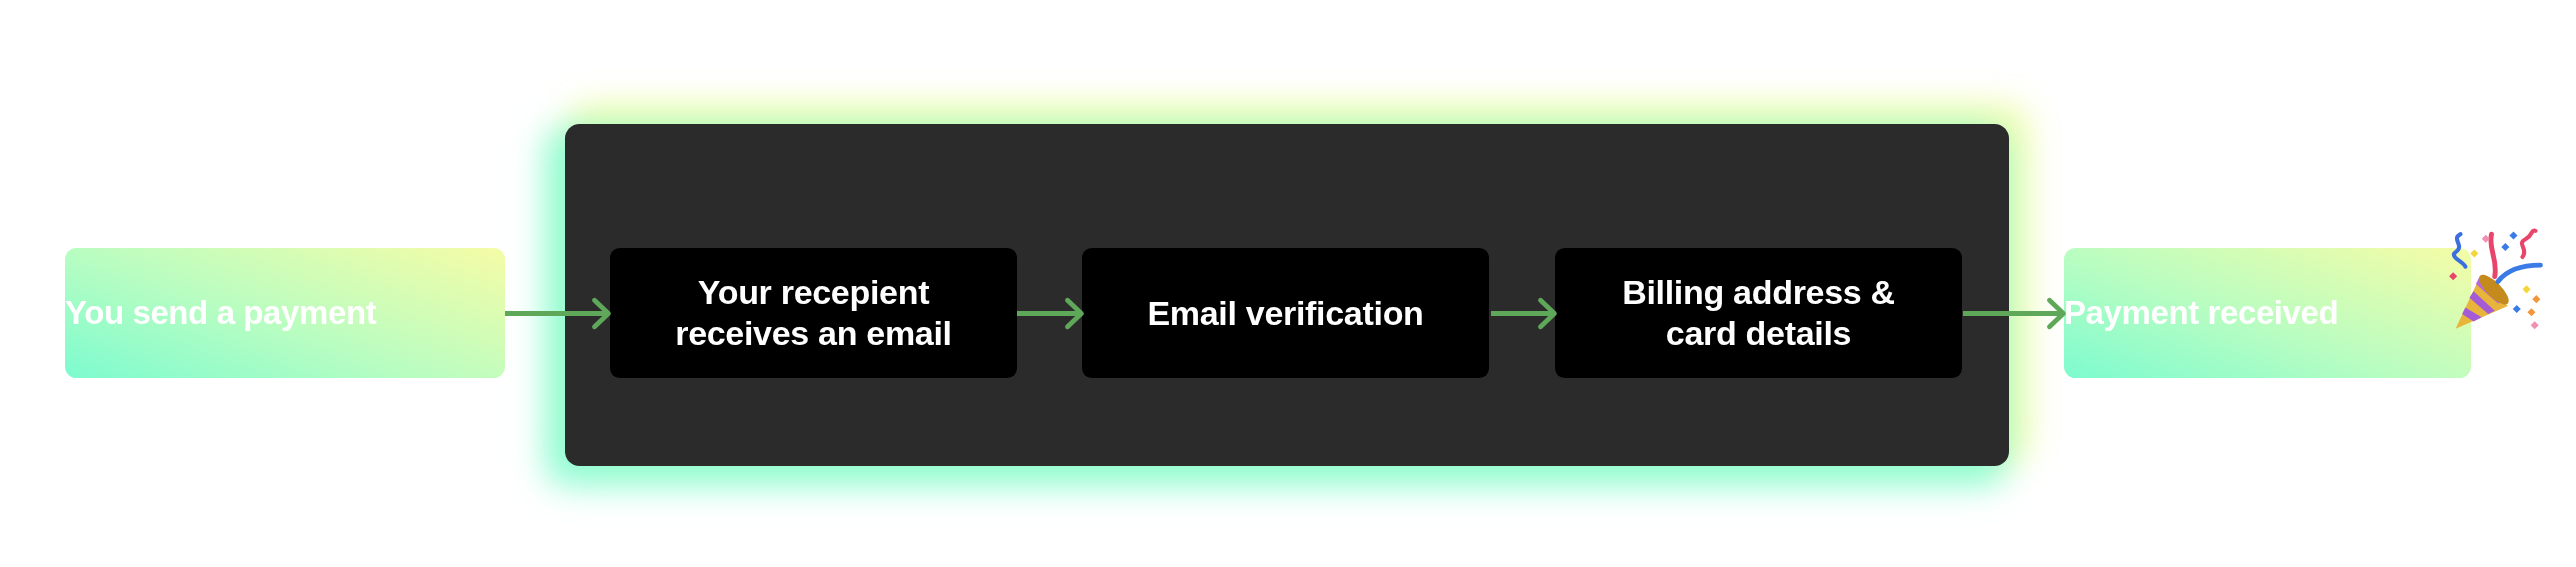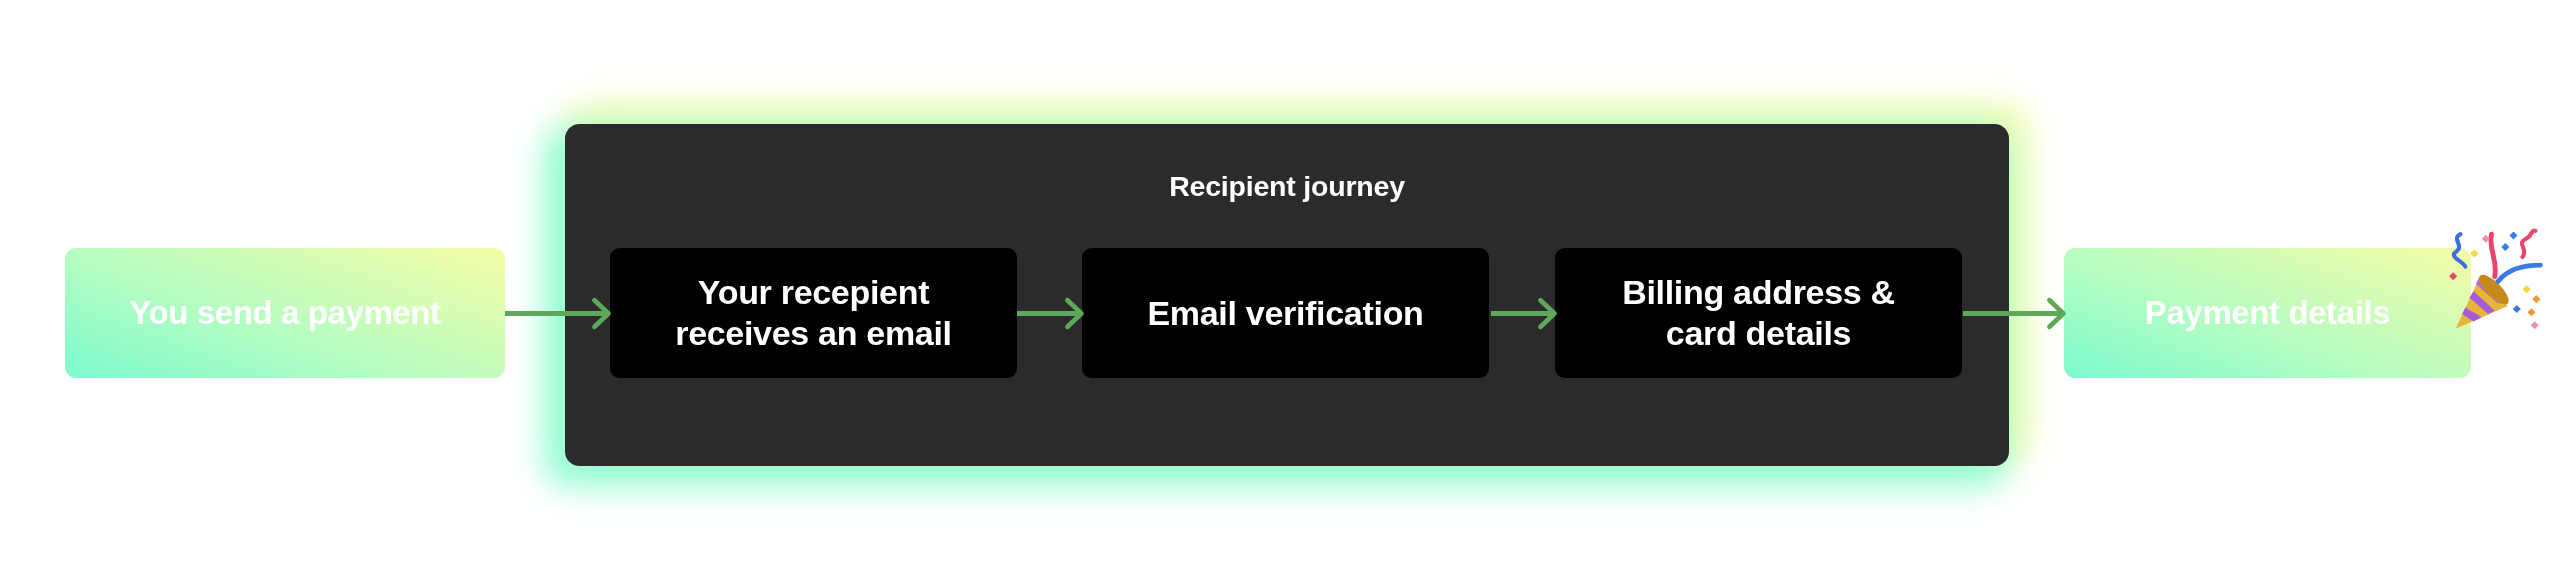--- a/index.html
+++ b/index.html
@@ -3,21 +3,21 @@
 <meta charset="utf-8">
 <style>
   html, body { margin: 0; padding: 0; }
   body {
     width: 2576px; height: 568px; background: #ffffff; position: relative; overflow: hidden;
     font-family: "Liberation Sans", "DejaVu Sans", sans-serif;
   }
   .outer-box {
     position: absolute; top: 248px; height: 130px; border-radius: 11.4px;
     background: linear-gradient(20deg, #7dfbcf 0%, #b9fdc1 45%, #f5fca6 100%);
-    display: flex; align-items: center; justify-content: center;
+    display: flex; align-items: center; 
   }
   .outer-box .label {
     color: #ffffff; font-size: 33px; font-weight: 700; letter-spacing: -0.4px;
   }
   #box-send { left: 65px; width: 440px; }
   #box-received { left: 2064px; width: 407px; }
 
   .container {
     position: absolute; left: 565px; top: 124px; width: 1444px; height: 342px;
     background: #2b2b2b; border-radius: 14.6px;
@@ -45,34 +45,33 @@
   }
 </style>
 </head>
 <body>
 
 <div class="outer-box" id="box-send">
   <span class="label">You send a payment</span>
 </div>
 
 <div class="container">
-  <div class="container-title">Recipient journey</div>
   <div class="step" id="step-1">
     <span class="label" style="width:342px">Your recepient receives an email</span>
   </div>
   <div class="step" id="step-3">
     <span class="label" style="width:342px">Billing address &amp; card details</span>
   </div>
   <div class="step" id="step-2">
     <span class="label">Email verification</span>
   </div>
 </div>
 
 <div class="outer-box" id="box-received">
-  <span class="label">Payment details</span>
+  <span class="label">Payment received</span>
 </div>
 
 <div class="arrow" style="left:505px; width:105px;">
   <svg viewBox="0 0 129 40" preserveAspectRatio="none">
       <line x1="0" y1="20" x2="126" y2="20" stroke="#5fa85a" stroke-width="6"></line>
       <polyline points="110,4 127,20 110,36" fill="none" stroke="#5fa85a" stroke-width="6" stroke-linecap="round" stroke-linejoin="round"></polyline>
     </svg>
 </div>
 <div class="arrow" style="left:1017px; width:66px;">
   <svg viewBox="0 0 81 40" preserveAspectRatio="none">

